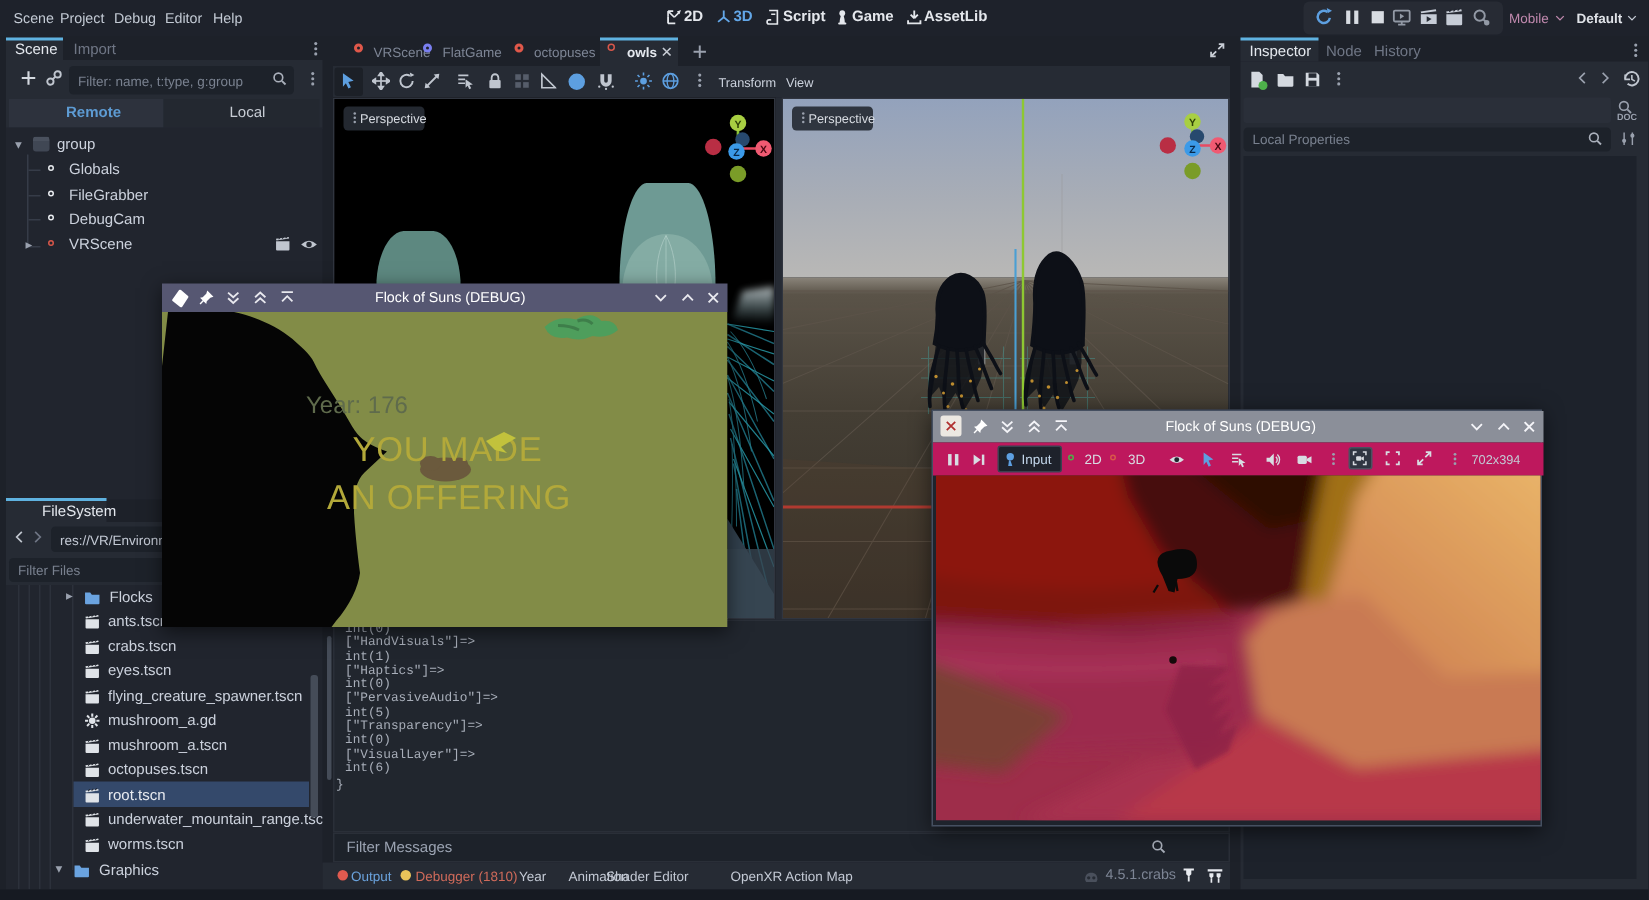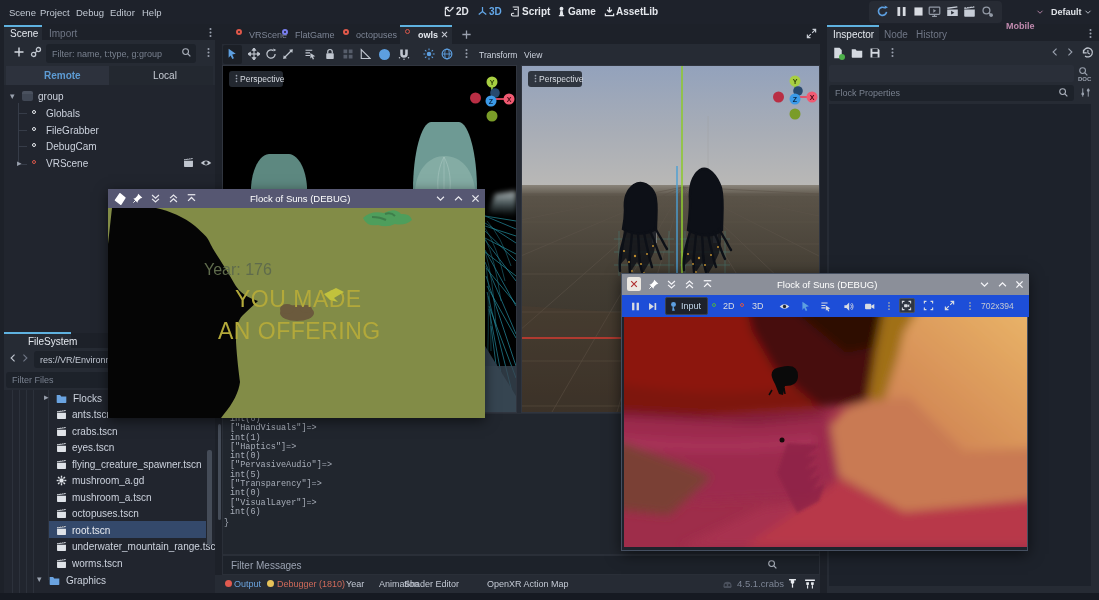--- a/index.html
+++ b/index.html
@@ -301,21 +301,21 @@
   </svg>
 <svg class="ic" style="left:946px;top:5px;color:#c6ccd6" width="13" height="13">
     <use href="#i-clapplay"></use>
   </svg>
 <svg class="ic" style="left:963px;top:5px;color:#c6ccd6" width="13" height="13">
     <use href="#i-film"></use>
   </svg>
 <svg class="ic" style="left:981px;top:5px;color:#9299a5" width="13" height="13">
     <use href="#i-maggear"></use>
   </svg>
-<div class="abs" style="left:1006px;top:21px;color:#c089ae;font-size:9px;font-weight:bold">Mobile</div>
+<div class="abs" style="left:1006px;top:7px;color:#c089ae;font-size:9px;font-weight:normal">Mobile</div>
 <svg class="ic" style="left:1036px;top:8px;color:#c089ae" width="8" height="8">
     <use href="#i-chevd"></use>
   </svg>
 <div class="abs" style="left:1051px;top:7px;color:#e0e3e8;font-size:9px;font-weight:bold">Default</div>
 <svg class="ic" style="left:1084px;top:8px;color:#c6ccd6" width="8" height="8">
     <use href="#i-chevd"></use>
   </svg>
 
 <div class="abs" id="leftdock" style="left:4px;top:25px;width:211px;height:568px">
   <div class="abs" style="left:0;top:0;width:38px;height:15px;background:#262b34;border-top:2px solid #5fb2e0"></div>
@@ -706,21 +706,21 @@
     </svg>
   <svg class="ic" style="left:259px;top:21px;color:#c0c6cf" width="13" height="13">
       <use href="#i-hist"></use>
     </svg>
   <div class="abs" style="left:7px;top:40px;width:245px;height:17px;background:#2a2f39;border-radius:2px"></div>
   <svg class="ic" style="left:256px;top:41px;color:#9aa1ae" width="11" height="11">
       <use href="#i-mag"></use>
     </svg>
   <div class="abs" style="left:256px;top:51px;font-size:6px;color:#9aa1ae;font-weight:bold">DOC</div>
   <div class="abs" style="left:7px;top:60px;width:245px;height:16px;background:#1d222a;border-radius:3px"></div>
-  <div class="abs" style="left:13px;top:63px;font-size:9px;color:#79818f">Flock Properties</div>
+  <div class="abs" style="left:13px;top:63px;font-size:9px;color:#79818f">Local Properties</div>
   <svg class="ic" style="left:236px;top:62px;color:#aab0bb" width="11" height="11">
       <use href="#i-mag"></use>
     </svg>
   <svg class="ic" style="left:258px;top:62px;color:#9aa1ae" width="11" height="11">
       <use href="#i-tune"></use>
     </svg>
   <div class="abs" style="left:7px;top:79px;width:262px;height:482px;background:#1d222b"></div>
 </div>
 
 <div class="abs" id="win1" style="left:108px;top:189px;width:377px;height:229px;box-shadow:0 3px 12px rgba(0,0,0,.55)">
@@ -788,21 +788,21 @@
     <svg class="ic" style="left:357px;top:5px;color:#f4f4f8" width="11" height="11">
         <use href="#i-chevd"></use>
       </svg>
     <svg class="ic" style="left:375px;top:5px;color:#f4f4f8" width="11" height="11">
         <use href="#i-chevu"></use>
       </svg>
     <svg class="ic" style="left:392px;top:5px;color:#f4f4f8" width="11" height="11">
         <use href="#i-x"></use>
       </svg>
   </div>
-  <div class="abs" style="left:0;top:21px;width:407px;height:22px;background:#1d4ed8">
+  <div class="abs" style="left:0;top:21px;width:407px;height:22px;background:#be185d">
     <svg class="ic" style="left:8px;top:6px;color:#d8dce2" width="11" height="11">
         <use href="#i-pause"></use>
       </svg>
     <svg class="ic" style="left:25px;top:6px;color:#d8dce2" width="11" height="11">
         <use href="#i-next"></use>
       </svg>
     <span class="abs" style="left:43px;top:2px;width:43px;height:18px;background:#1e222b;border:1px solid #3a4150;border-radius:2px"></span>
     <svg class="ic" style="left:46px;top:6px;color:#5d9fe0" width="11" height="11">
         <use href="#i-joy"></use>
       </svg>

